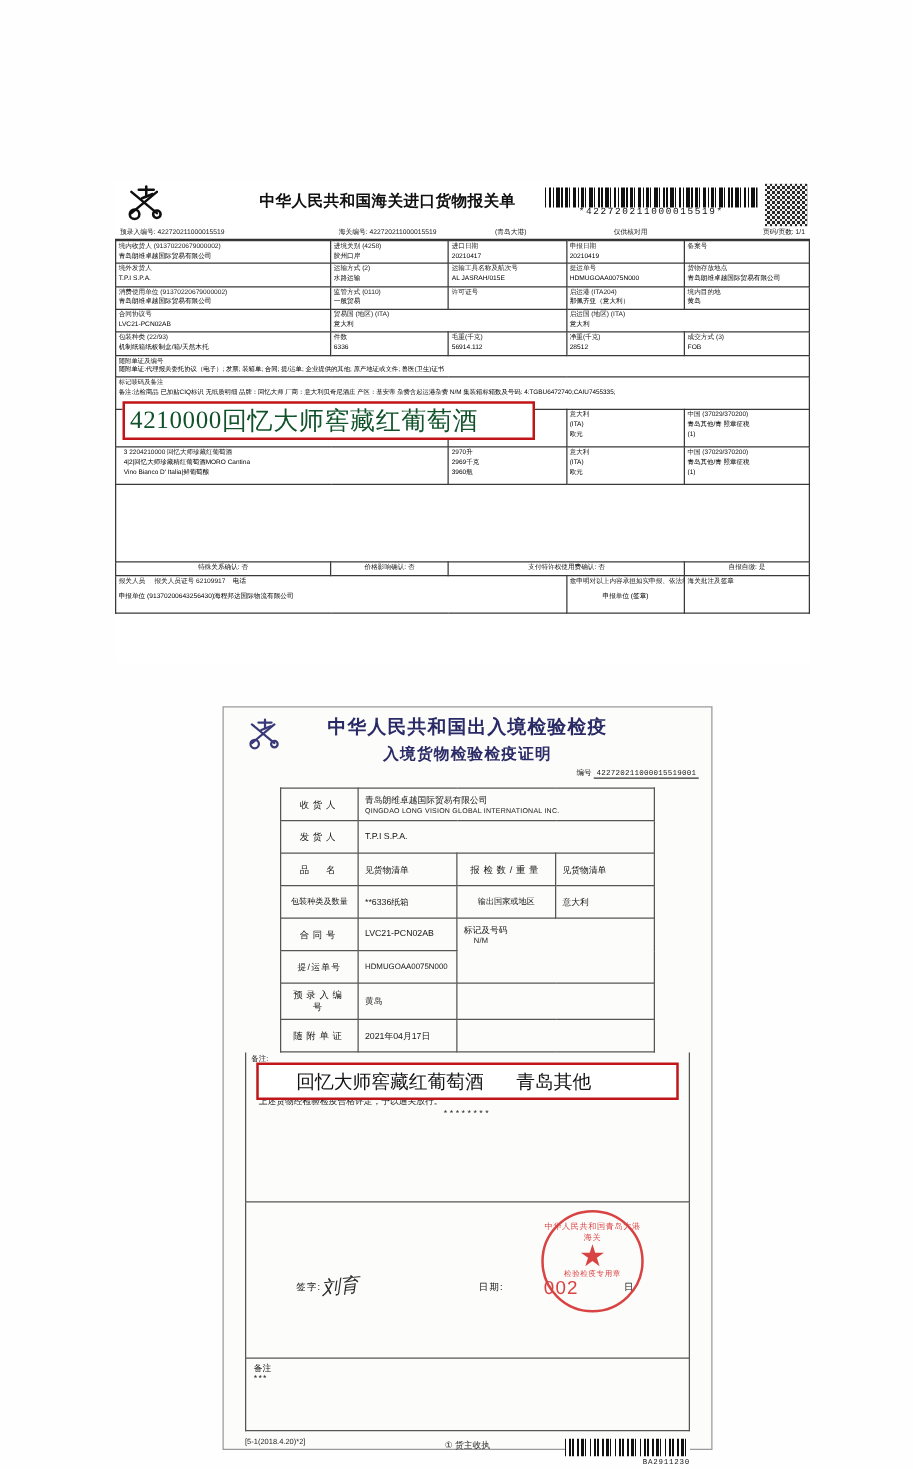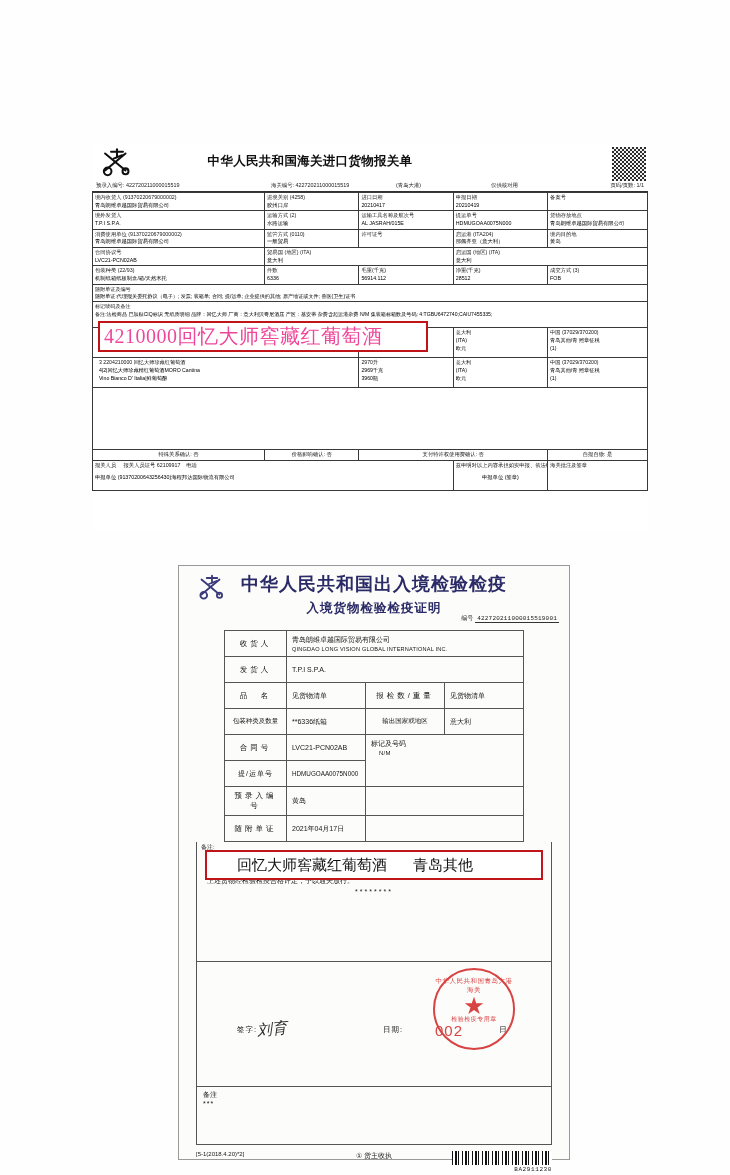--- a/index.html
+++ b/index.html
@@ -119,21 +119,21 @@
     left: 6px; top: 176px;
     width: 330px; height: 31px;
     border: 2px solid #c0161a;
     background: #ffffff;
     display: flex; align-items: center;
     padding-left: 4px;
     z-index: 5;
   }
   .redbox1 .txt {
     font-family: "Liberation Serif", "DejaVu Serif", serif;
-    font-size: 20px; color: #ec4899; letter-spacing: 0.5px;
+    font-size: 20px; color: #14532d; letter-spacing: 0.5px;
     white-space: nowrap;
   }
 
   .goods-row td { font-size: 5.2px; }
   .goods-ind { padding-left: 4px; }
 
   
   .doc2 {
     position: absolute;
     left: 178px; top: 565px;
@@ -145,21 +145,21 @@
   .d2-emblem {
     position: absolute; left: 18px; top: 6px;
     width: 30px; height: 30px;
   }
   .d2-t1, .d2-t2 {
     text-align: center;
     font-family: "Liberation Serif", serif;
     font-weight: bold;
     color: #2a2a66;
   }
-  .d2-t1 { font-size: 18px; letter-spacing: 1px; }
+  .d2-t1 { font-size: 15px; letter-spacing: 1px; }
   .d2-t2 { font-size: 12.5px; letter-spacing: 1px; margin-top: 4px; }
   .d2-no {
     position: absolute; right: 10px; top: 48px;
     font-size: 6px; color: #1a1a1a;
     display: flex; align-items: flex-end; gap: 2px;
   }
   .d2-no .numline {
     border-bottom: 1px solid #333;
     font-family: "Liberation Mono", monospace;
     font-size: 6px; letter-spacing: .2px;
@@ -324,20 +324,24 @@
           <path d="M6 10 L30 30"></path>
             <path d="M30 10 L6 30"></path>
           <path d="M13 8 L27 8"></path>
             <path d="M20 5 L20 14"></path>
           <circle cx="9" cy="31" r="4.5"></circle>
             <circle cx="30" cy="31" r="3.5"></circle>
           <path d="M16 16 L26 12"></path>
         </g>
       </svg>
       <div class="d1-title">中华人民共和国海关进口货物报关单</div>
+      <div class="barcode-wrap">
+        <div class="barcode"></div>
+        <div class="barcode-num">*422720211000015519*</div>
+      </div>
       <div class="qr"></div>
     </div>
 
     <div class="d1-subline">
       <span class="sl-1">
         <span>预录入编号:</span>
         <span>422720211000015519</span>
       </span>
       <span class="sl-2">
         <span>海关编号:</span>

